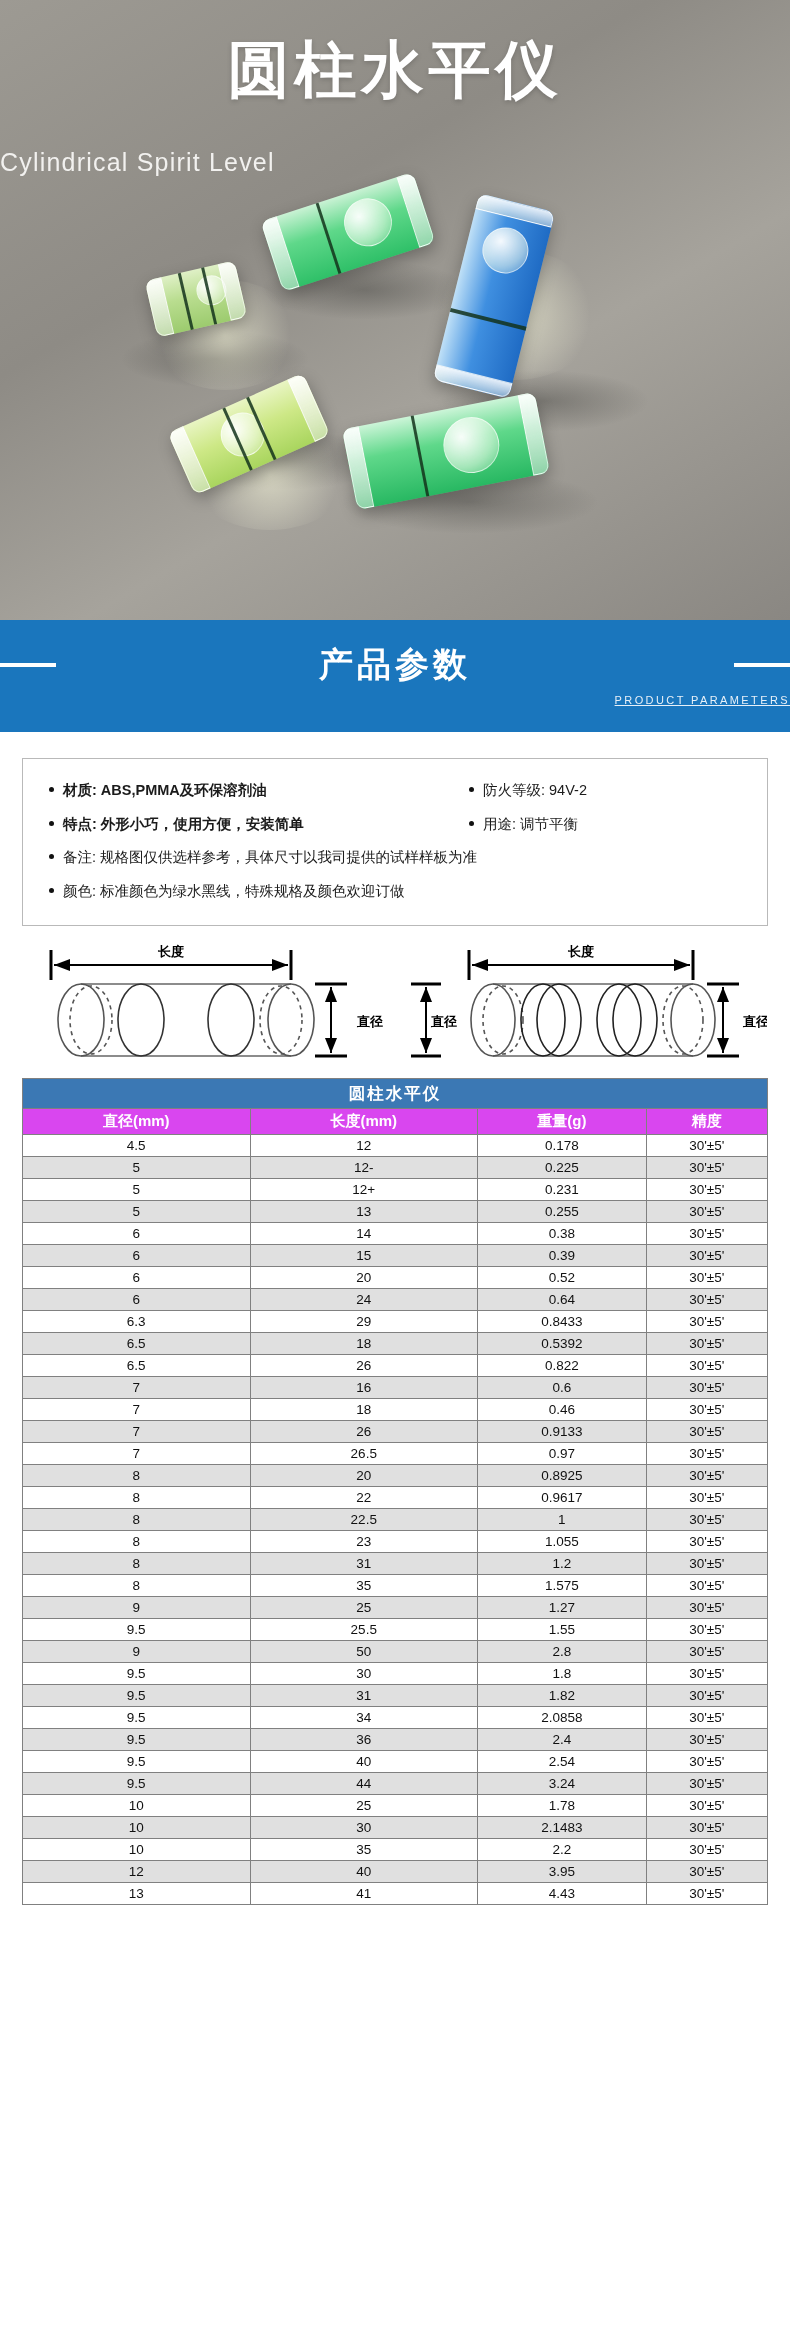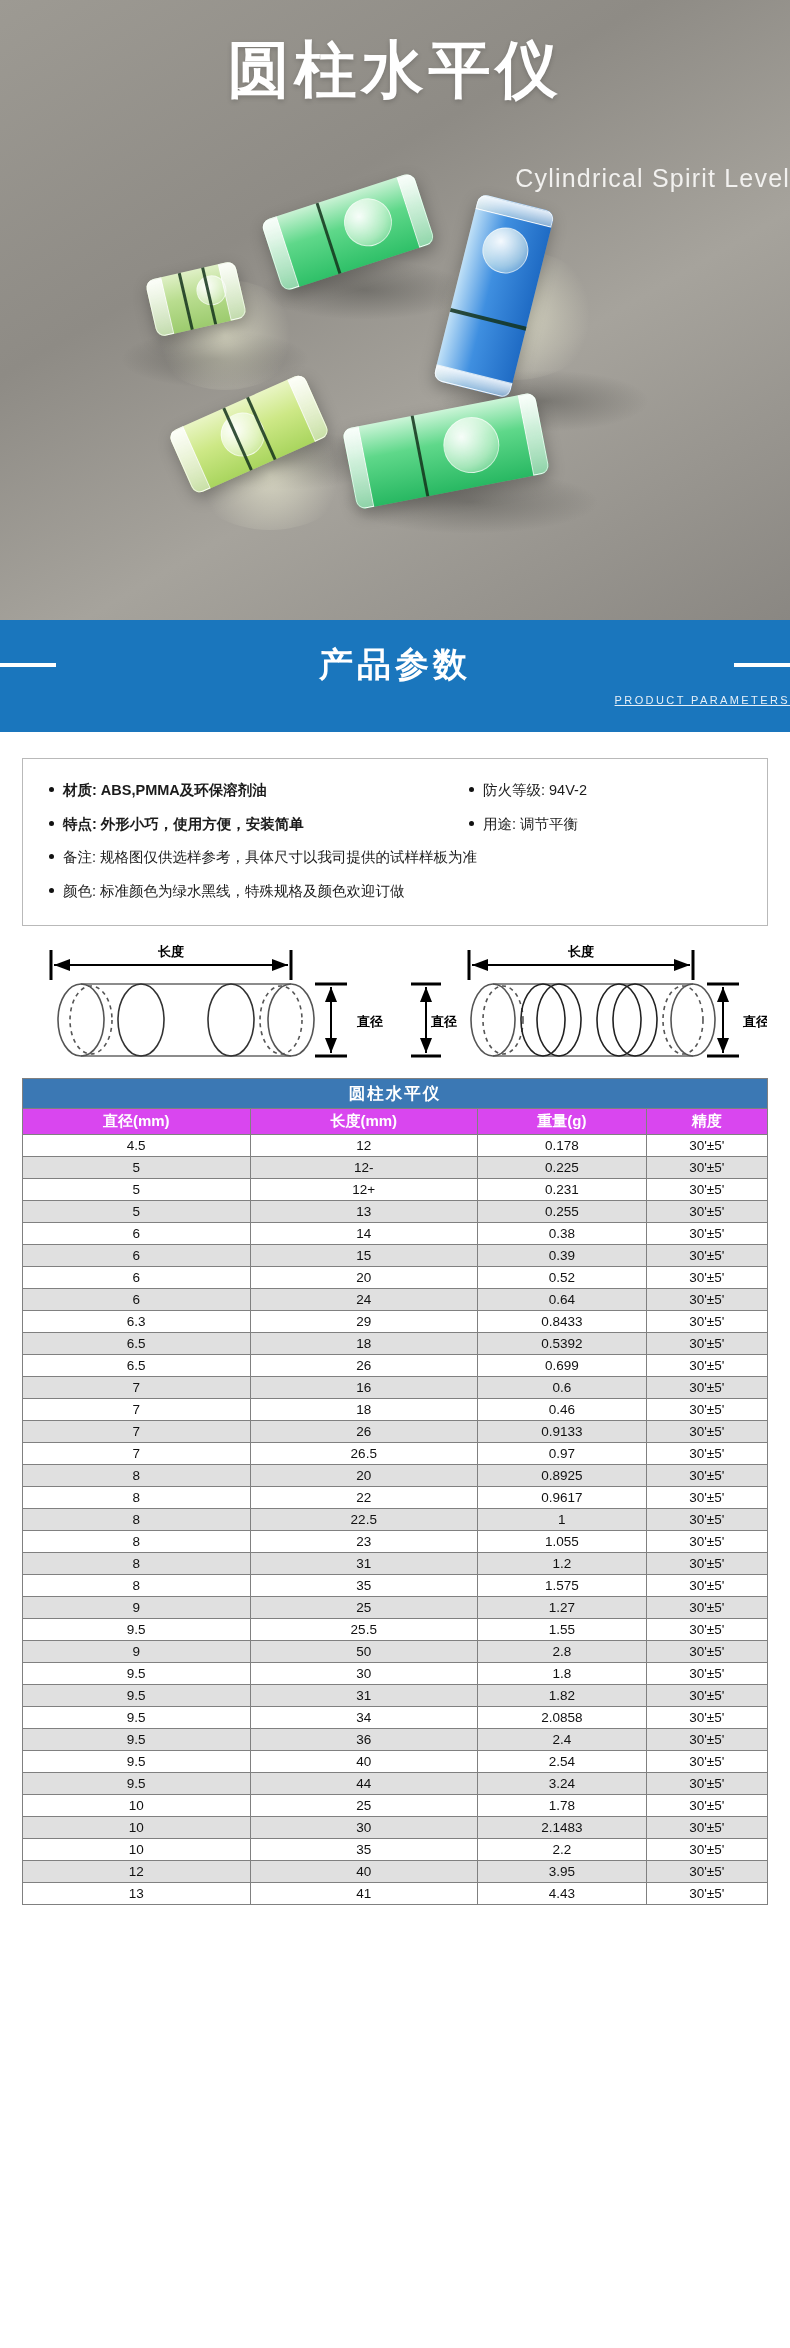--- a/index.html
+++ b/index.html
@@ -35,23 +35,23 @@
     text-align: center;
     color: #ffffff;
     font-size: 62px;
     font-weight: bold;
     letter-spacing: 5px;
     text-shadow: 0 2px 5px rgba(0,0,0,.18);
     z-index: 6;
   }
   .hero-sub {
     position: absolute;
-    left: 0; top: 164px;
+    left: 0; top: 148px;
     width: 790px;
-    text-align: right;
+    text-align: left;
     color: #f2f1ef;
     font-size: 25px;
     letter-spacing: 1.2px;
     z-index: 6;
   }
 
   
   .vial {
     position: absolute;
     border-radius: 9px;
@@ -445,21 +445,21 @@
           </tr>
           <tr>
             <td>6.5</td>
             <td>18</td>
             <td>0.5392</td>
             <td>30'±5'</td>
           </tr>
           <tr>
             <td>6.5</td>
             <td>26</td>
-            <td>0.699</td>
+            <td>0.822</td>
             <td>30'±5'</td>
           </tr>
           <tr>
             <td>7</td>
             <td>16</td>
             <td>0.6</td>
             <td>30'±5'</td>
           </tr>
           <tr>
             <td>7</td>

